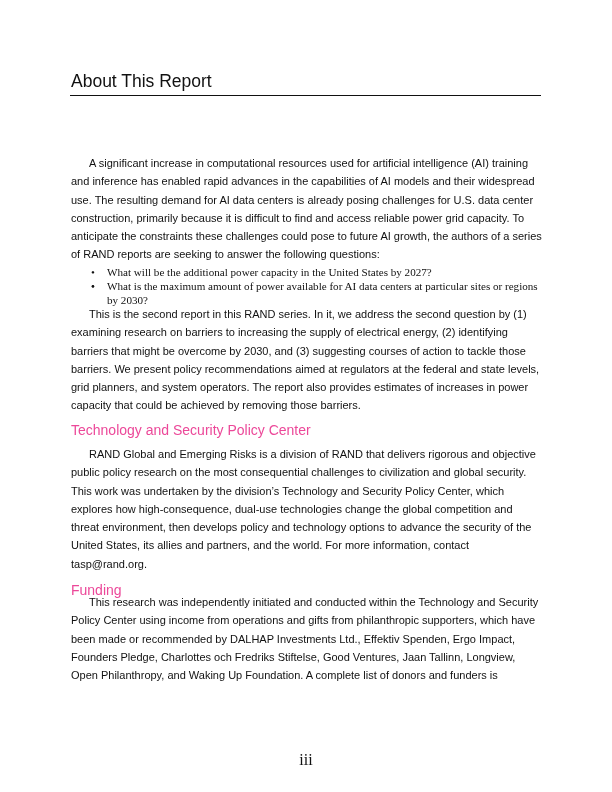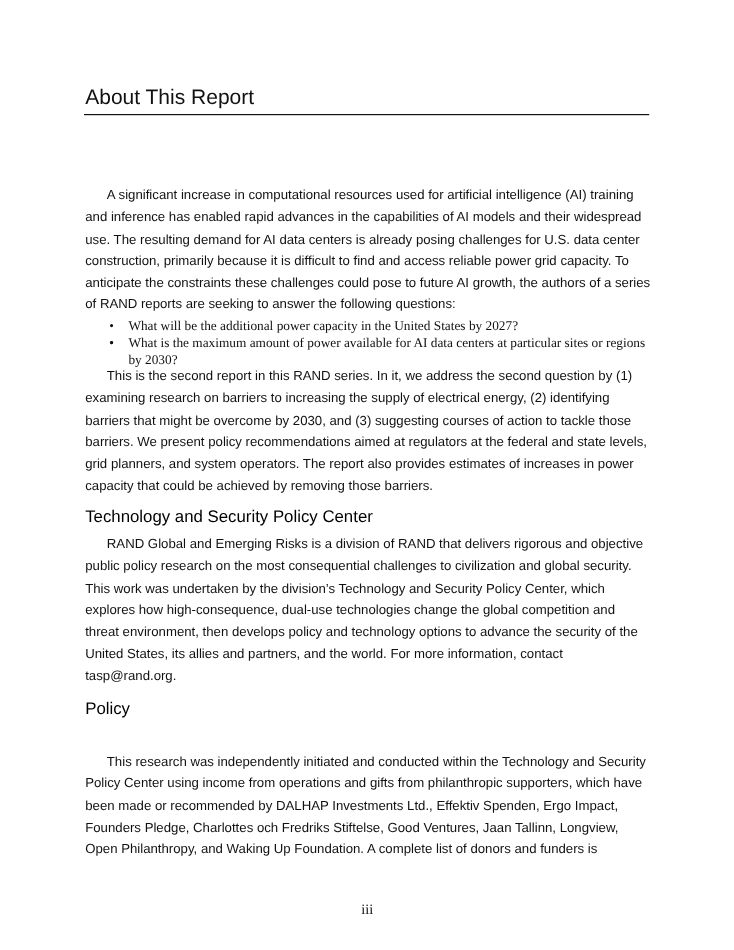--- a/index.html
+++ b/index.html
@@ -11,31 +11,31 @@
       color: #111; margin: 0; font-weight: normal;
     }
     .rule { position: absolute; left: 70px; top: 95px; width: 471px; height: 0; border-top: 1.3px solid #111; }
     .body-text {
       font-family: Liberation Sans, sans-serif; font-size: 11px; line-height: 18.3px;
       color: #111; margin: 0; text-indent: 18px;
     }
     .block { position: absolute; left: 71px; width: 472px; }
     .h2 {
       font-family: "Liberation Sans", sans-serif; font-size: 14px; line-height: 18px;
-      color: #000000; margin: 0; font-weight: normal;
+      color: #ec4899; margin: 0; font-weight: normal;
     }
     ul.q { margin: 0; padding: 0 0 0 0; list-style: none; }
     ul.q li {
       font-family: "Liberation Serif", serif; font-size: 11.1px; line-height: 13.4px;
       position: relative; padding-left: 36px; margin: 0 0 1px 0;
     }
     ul.q li .bullet { position: absolute; left: 20px; top: 0; }
     .pageno {
       position: absolute; left: 0; width: 612px; top: 751px; text-align: center;
-      font-family: "Liberation Serif", serif; font-size: 12px; color: #111;
+      font-family: "Liberation Serif", serif; font-size: 16px; color: #111;
     }
     a.email { color: #111; text-decoration: none; }
   </style>
 </head>
 <body>
 
 <div class="page">
 
   <h1 class="h1">About This Report</h1>
   <div class="rule"></div>
@@ -65,20 +65,20 @@
   </div>
 
   <div class="block" style="top:421px;">
     <h2 class="h2">Technology and Security Policy Center</h2>
   </div>
   <div class="block" style="top:445px;">
     <p class="body-text"><span>RAND Global and Emerging Risks is a division of RAND that delivers rigorous and objective public policy research on the most consequential challenges to civilization and global security. This work was undertaken by the division’s Technology and Security Policy Center, which explores how high-consequence, dual-use technologies change the global competition and threat environment, then develops policy and technology options to advance the security of the United States, its allies and partners, and the world. For more information, contact </span><a class="email">tasp@rand.org</a><span>.</span></p>
   </div>
 
   <div class="block" style="top:581px;">
-    <h2 class="h2">Policy</h2>
+    <h2 class="h2">Funding</h2>
   </div>
-  <div class="block" style="top:626px;">
+  <div class="block" style="top:593px;">
     <p class="body-text">This research was independently initiated and conducted within the Technology and Security Policy Center using income from operations and gifts from philanthropic supporters, which have been made or recommended by DALHAP Investments Ltd., Effektiv Spenden, Ergo Impact, Founders Pledge, Charlottes och Fredriks Stiftelse, Good Ventures, Jaan Tallinn, Longview, Open Philanthropy, and Waking Up Foundation. A complete list of donors and funders is</p>
   </div>
 
   <div class="pageno">iii</div>
 </div>
 
 </body></html>

